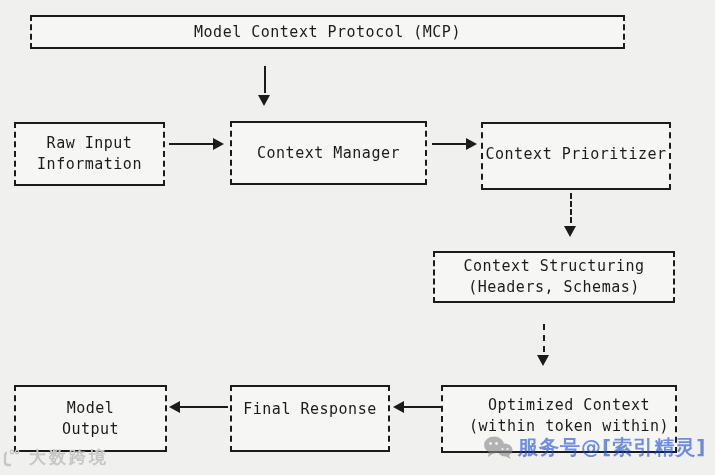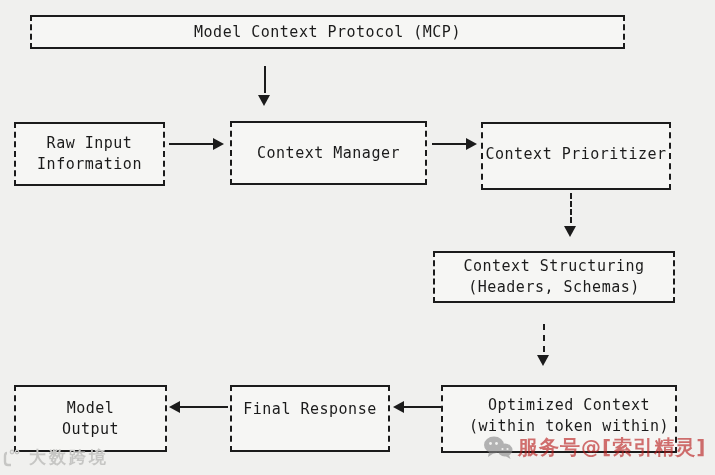--- a/index.html
+++ b/index.html
@@ -43,21 +43,21 @@
   .wm-left{
     position:absolute;left:3px;top:446px;
     display:flex;align-items:center;gap:4px;
     color:#c6c6c4;font-family:"DejaVu Sans","Liberation Sans",sans-serif;
     font-size:17px;font-weight:bold;letter-spacing:3px;
     user-select:none;
   }
   .wm-right{
     position:absolute;left:483px;top:434px;
     display:flex;align-items:center;gap:5px;
-    color:#b91c1c;opacity:0.62;
+    color:#1d4ed8;opacity:0.62;
     font-family:"DejaVu Sans","Liberation Sans",sans-serif;
     font-size:20px;font-weight:bold;letter-spacing:1px;
     user-select:none;
   }
   .wm-icon{display:inline-flex;flex:0 0 auto;}
 </style>
 </head>
 <body>
 
 <div class="stage">

